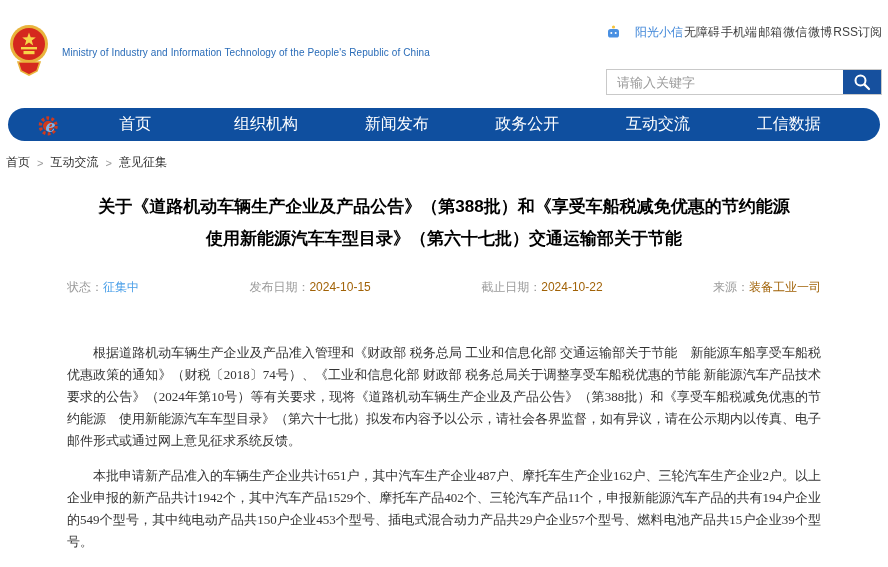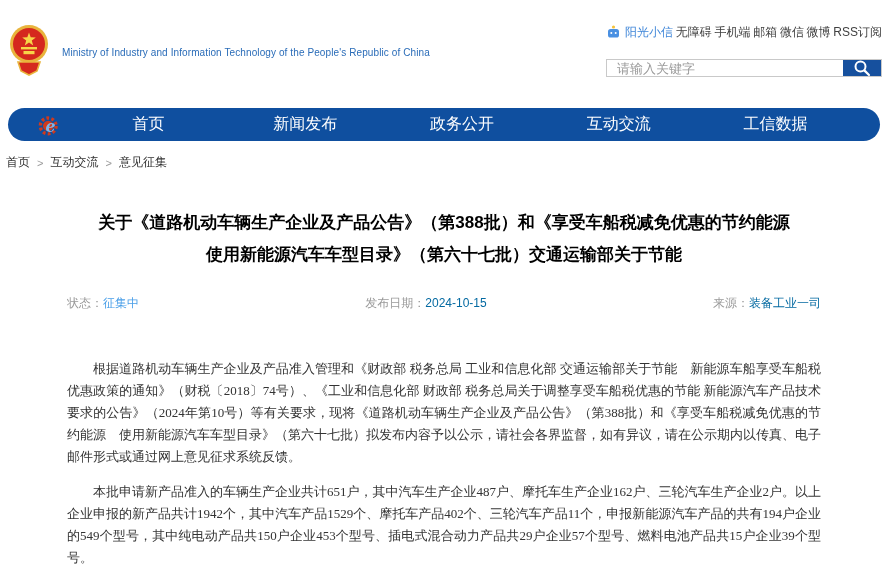--- a/index.html
+++ b/index.html
@@ -12,47 +12,47 @@
   }
   
   .header { position:relative; height:100px; background:#fff; }
   .brand-link { position:absolute; left:8px; top:22px; display:flex; align-items:center; cursor:pointer; }
   .emblem { width:42px; height:56px; flex:0 0 auto; }
   .brand-text { margin-left:12px; }
   .brand-cn { font-size:24px; font-weight:bold; color:#1a57a8; letter-spacing:0.5px; line-height:30px; }
   .brand-en { font-size:10px; color:#2a6cb8; margin-top:5px; letter-spacing:0.1px; }
   .header-right { position:absolute; right:6px; top:24px; width:276px; }
   .quick-links { display:flex; align-items:center; justify-content:space-between; font-size:12px; color:#404040; }
-  .quick-link { display:flex; align-items:center; gap:4px; cursor:pointer; white-space:nowrap; }
+  .quick-link { display:flex; align-items:center; gap:14px; cursor:pointer; white-space:nowrap; }
   .quick-link.hl { color:#3f86d8; }
-  .search-bar { margin-top:18px; height:18px; display:flex; border:1px solid #c9c9c9; background:#84cc16; }
+  .search-bar { margin-top:28px; height:26px; display:flex; border:1px solid #c9c9c9; background:#84cc16; }
   .search-input { flex:1; border:none; outline:none; padding:0 10px; font-size:13px; color:#333; font-family:inherit; }
   .search-input::placeholder { color:#9a9a9a; }
   .search-btn { width:38px; background:#16509e; border:none; display:flex; align-items:center; justify-content:center; cursor:pointer; }
   
   .navbar {
     margin:8px 8px 0 8px; height:33px; background:#0f4f9f; border-radius:17px;
     display:flex; align-items:center; padding:0 26px 0 30px;
   }
   .nav-logo { width:26px; height:26px; margin-right:6px; flex:0 0 auto; }
   .nav-item {
     flex:1; text-align:center; color:#fff; font-size:16px; cursor:pointer; white-space:nowrap;
   }
   
   .breadcrumb { padding:13px 0 0 6px; font-size:12px; color:#333; display:flex; align-items:center; gap:7px; }
   .crumb { cursor:pointer; }
   .crumb-sep { color:#999; font-size:11px; }
   
   .article { width:754px; margin:0 auto; }
-  .article-title { margin-top:36px; text-align:center; color:#000; font-size:17px; font-weight:bold; line-height:32px; }
+  .article-title { margin-top:20px; text-align:center; color:#000; font-size:17px; font-weight:bold; line-height:32px; }
   .article-title span { display:block; }
   .meta { margin-top:24px; display:flex; justify-content:space-between; gap:21px; font-size:12px; color:#8f8f8f; }
   .meta-item { white-space:nowrap; }
   .meta-label { color:#9a9a9a; }
-  .meta-value { color:#0369a1; }
+  .meta-value { color:#a16207; }
   .meta-value.status { color:#4a9fe8; }
   .content { margin-top:46px; font-family:"Liberation Serif","DejaVu Serif",serif; }
   .content p {
     font-size:13px; color:#333; line-height:22px; text-indent:2em;
     text-align:justify; margin-bottom:13px;
   }
 </style>
 </head>
 <body>
 
@@ -115,20 +115,21 @@
     </div>
   </div>
 
   <div class="navbar">
     <svg class="nav-logo" viewBox="0 0 28 28">
       <circle cx="11" cy="15" r="8.5" fill="none" stroke="#cf3a1d" stroke-width="3.6" stroke-dasharray="3 2.4"></circle>
       <circle cx="11" cy="15" r="5.6" fill="#cf3a1d"></circle>
       <text x="8" y="21" font-size="17" font-style="italic" font-weight="bold" fill="#7db4e8" font-family="'DejaVu Serif',serif">e</text>
     </svg>
     <div class="nav-item">首页</div>
+    <div class="nav-item">组织机构</div>
     <div class="nav-item">新闻发布</div>
     <div class="nav-item">政务公开</div>
     <div class="nav-item">互动交流</div>
     <div class="nav-item">工信数据</div>
   </div>
 
   <div class="breadcrumb">
     <span class="crumb">首页</span>
     <span class="crumb-sep">&gt;</span>
     <span class="crumb">互动交流</span>
@@ -138,20 +139,21 @@
 
   <div class="article">
     <h1 class="article-title">
       <span>关于《道路机动车辆生产企业及产品公告》（第388批）和《享受车船税减免优惠的节约能源</span>
       <span>使用新能源汽车车型目录》（第六十七批）交通运输部关于节能</span>
     </h1>
 
     <div class="meta">
       <span class="meta-item"><span class="meta-label">状态：</span><span class="meta-value status">征集中</span></span>
       <span class="meta-item"><span class="meta-label">发布日期：</span><span class="meta-value">2024-10-15</span></span>
+      <span class="meta-item"><span class="meta-label">截止日期：</span><span class="meta-value">2024-10-22</span></span>
       <span class="meta-item"><span class="meta-label">来源：</span><span class="meta-value">装备工业一司</span></span>
     </div>
 
     <div class="content">
       <p>根据道路机动车辆生产企业及产品准入管理和《财政部 税务总局 工业和信息化部 交通运输部关于节能　新能源车船享受车船税优惠政策的通知》（财税〔2018〕74号）、《工业和信息化部 财政部 税务总局关于调整享受车船税优惠的节能 新能源汽车产品技术要求的公告》（2024年第10号）等有关要求，现将《道路机动车辆生产企业及产品公告》（第388批）和《享受车船税减免优惠的节约能源　使用新能源汽车车型目录》（第六十七批）拟发布内容予以公示，请社会各界监督，如有异议，请在公示期内以传真、电子邮件形式或通过网上意见征求系统反馈。</p>
       <p>本批申请新产品准入的车辆生产企业共计651户，其中汽车生产企业487户、摩托车生产企业162户、三轮汽车生产企业2户。以上企业申报的新产品共计1942个，其中汽车产品1529个、摩托车产品402个、三轮汽车产品11个，申报新能源汽车产品的共有194户企业的549个型号，其中纯电动产品共150户企业453个型号、插电式混合动力产品共29户企业57个型号、燃料电池产品共15户企业39个型号。</p>
 
     </div>
   </div>
 

